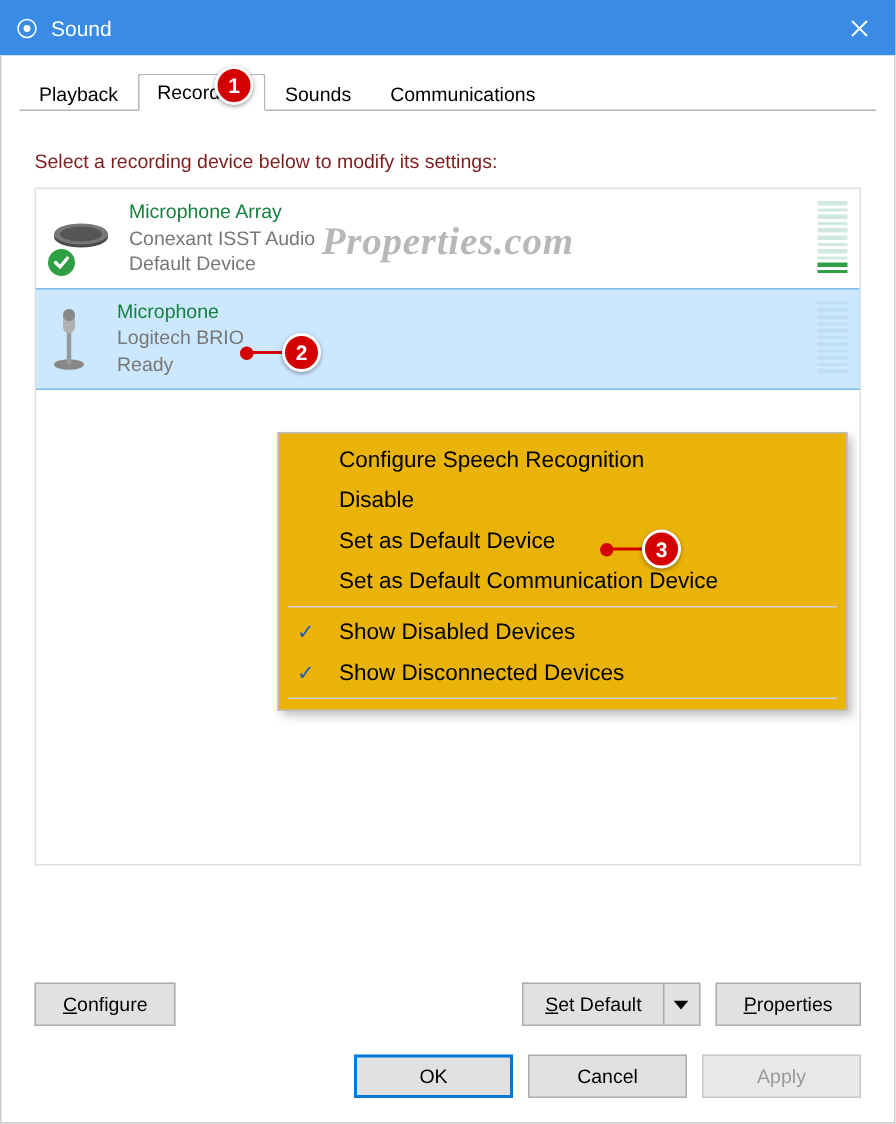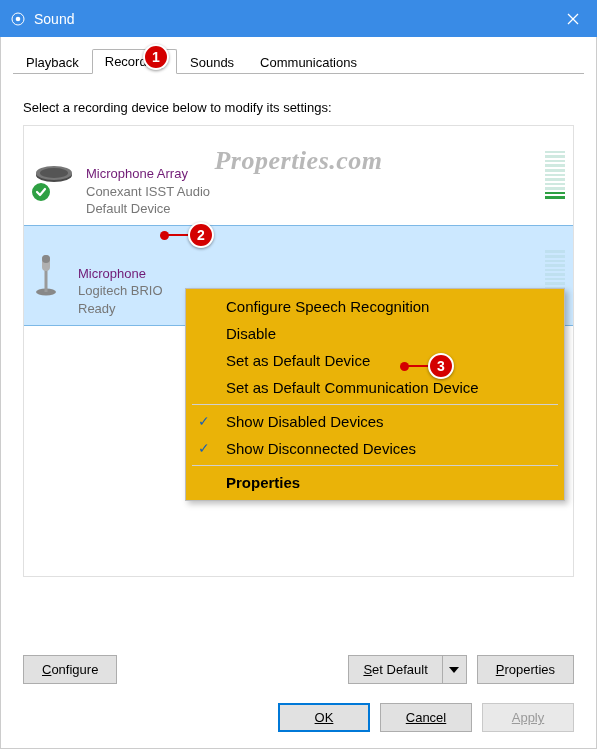--- a/index.html
+++ b/index.html
@@ -75,21 +75,21 @@
   .tab.active {
     background: #fff;
     border-color: #b5b5b5;
     border-bottom: 1px solid #fff;
     border-radius: 2px 2px 0 0;
   }
 
   
   .instruction {
     font-size: 13px;
-    color: #000000;
+    color: #7f1d1d;
     margin: 0 10px 10px 10px;
   }
 
   
   .device-list {
     margin: 0 10px;
     border: 1px solid #e0e0e0;
     height: 452px;
     overflow: hidden;
     background: #fff;
@@ -129,21 +129,21 @@
     background: #2ea043;
     border-radius: 50%;
     border: 2px solid #fff;
     display:flex;align-items:center;justify-content:center;
   }
   .device-info {
     flex: 1;
     line-height: 1.35;
     padding: 2px 0;
   }
-  .device-name { color: #701a75; font-size: 13px; margin-top: 33px; }
+  .device-name { color: #15803d; font-size: 13px; }
   .device-sub  { color: #777; font-size: 13px; }
   .level-meter {
     width: 20px;
     height: 52px;
     display: flex;
     flex-direction: column-reverse;
     gap: 2px;
     flex-shrink: 0;
     padding: 2px 0;
   }
@@ -233,21 +233,21 @@
     padding: 0 32px;
   }
 
   .dialog-buttons {
     position: absolute;
     right: 22px;
     bottom: 16px;
     display: flex;
     gap: 10px;
   }
-  .dialog-buttons .btn { width: 92px; padding: 0; justify-content:center;text-decoration:underline; }
+  .dialog-buttons .btn { width: 106px; padding: 0; justify-content:center; }
 
   
   .badge {
     position: absolute;
     width: 26px; height: 26px;
     background: #d40000;
     border: 2px solid #fff;
     border-radius: 50%;
     color: #fff;
     font-weight: 700;
@@ -425,21 +425,20 @@
   <div class="cm-sep"></div>
   <div class="cm-item">
     <span class="cm-check">✓</span>
     <span>Show Disabled Devices</span>
   </div>
   <div class="cm-item">
     <span class="cm-check">✓</span>
     <span>Show Disconnected Devices</span>
   </div>
   <div class="cm-sep"></div>
-  <div class="cm-item bold">Properties</div>
 </div>
 
 <div class="watermark">Properties.com</div>
 
 <div class="badge" style="left:143px; top:44px;">1</div>
 
 <div class="dot" style="left:160px; top:231px;"></div>
 <div class="line" style="left:168px; top:234px; width:22px;"></div>
 <div class="badge" style="left:188px; top:222px;">2</div>
 

